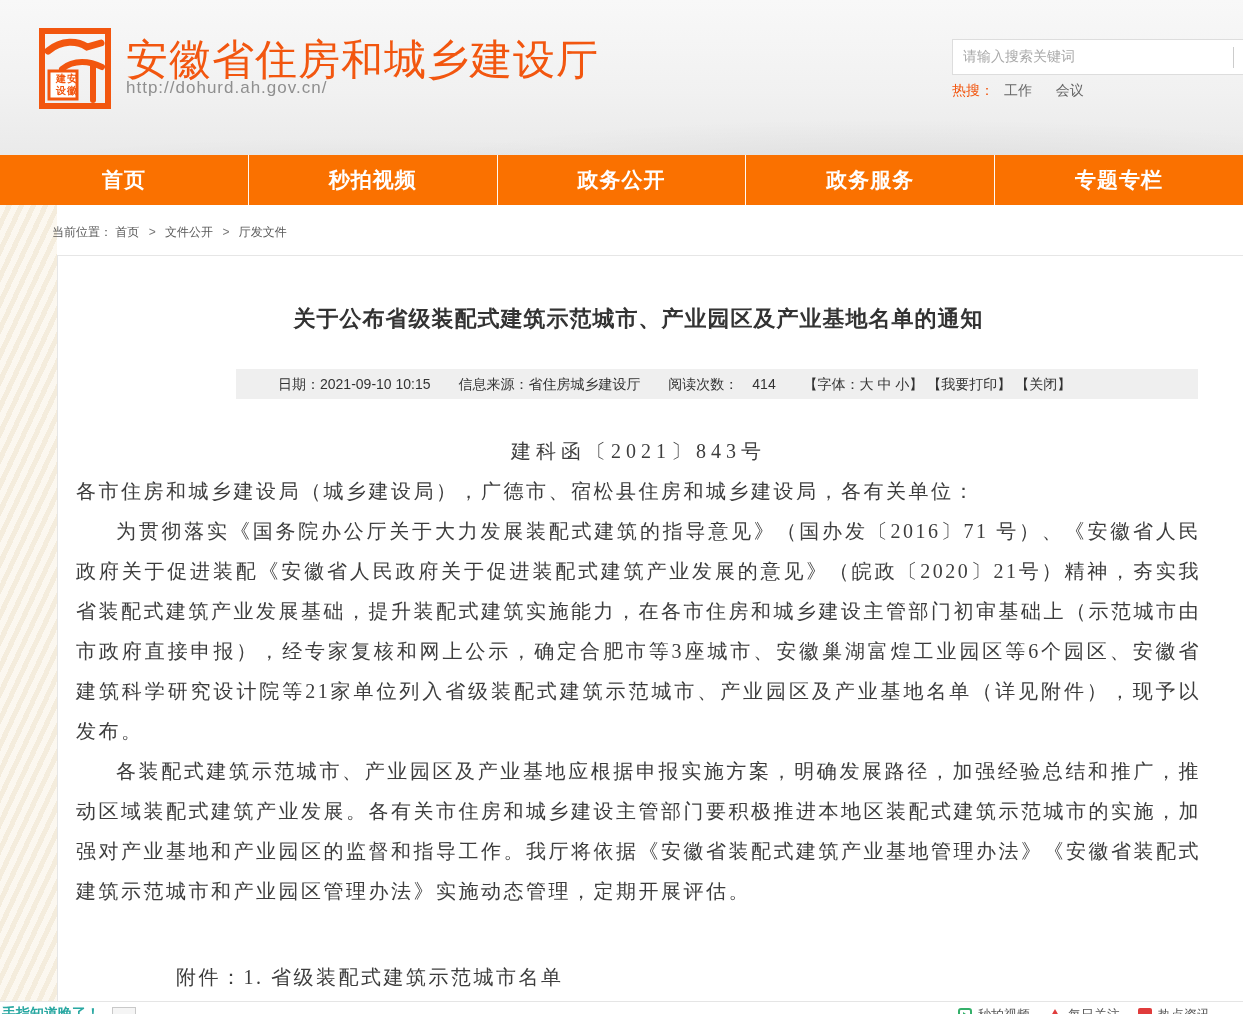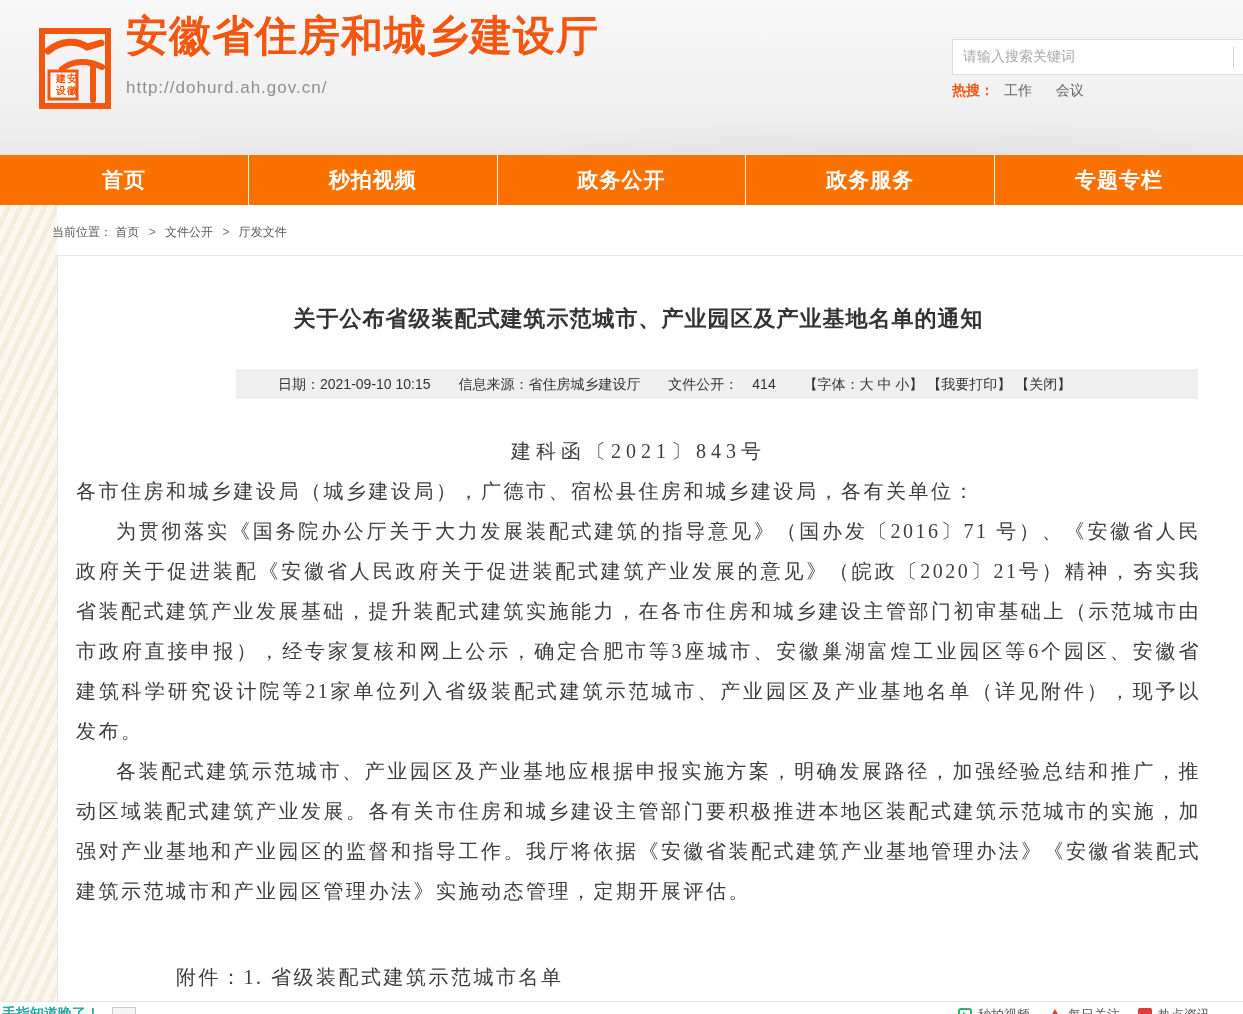--- a/index.html
+++ b/index.html
@@ -10,39 +10,39 @@
   
   .header {
     position:absolute; left:0; top:0; width:1243px; height:155px;
     background:
       radial-gradient(55% 45% at 72% 108%, rgba(0,0,0,0.05), transparent 70%),
       radial-gradient(45% 38% at 28% 115%, rgba(0,0,0,0.04), transparent 70%),
       linear-gradient(180deg,#f8f8f8 0%,#f1f1f1 60%,#eaeaea 100%);
   }
   .logo { position:absolute; left:38px; top:24px; width:74px; height:88px; cursor:pointer; }
   .site-name {
-    position:absolute; left:126px; top:8px; width:470px;
-    font-size:42px; font-weight:bold; color:#f2560f; letter-spacing:1px; white-space:nowrap; cursor:pointer;
+    position:absolute; left:126px; top:32px; width:470px;
+    font-size:42px; font-weight:normal; color:#f2560f; letter-spacing:1px; white-space:nowrap; cursor:pointer;
   }
   .site-url {
     position:absolute; left:126px; top:78px; width:470px; text-align:left;
     font-size:17px; color:#8f8f8f; letter-spacing:1px;
   }
   .search-box {
     position:absolute; left:952px; top:39px; width:300px; height:36px;
     background:#fff; border:1px solid #ddd;
   }
   .search-input {
     width:270px; height:34px; border:none; outline:none; background:transparent;
     font-size:14px; color:#444; padding:0 10px; font-family:Liberation Serif, serif;
   }
   .search-input::placeholder { color:#a9a9a9; }
   .search-divider { position:absolute; left:280px; top:7px; width:1px; height:21px; background:#ccc; }
   .hot-row { position:absolute; left:952px; top:82px; font-size:14px; color:#666; }
-  .hot-label { color:#f2560f; font-weight:bold; margin-right:6px; }
+  .hot-label { color:#f2560f; font-weight:normal; margin-right:6px; }
   .hot-link { margin-right:20px; color:#666; cursor:pointer;text-align:center; }
 
   
   .navbar {
     position:absolute; left:0; top:155px; width:1243px; height:50px;
     background:#fa7100; display:flex;
   }
   .nav-item {
     flex:1; display:flex; align-items:center; justify-content:center;
     color:#fff; font-size:21px; font-weight:bold; letter-spacing:1px;
@@ -168,21 +168,21 @@
     <span class="crumb-link">厅发文件</span>
   </div>
 
   <div class="doc-box">
 
     <div class="doc-title">关于公布省级装配式建筑示范城市、产业园区及产业基地名单的通知</div>
 
     <div class="doc-meta">
       <span>日期：</span><span>2021-09-10 10:15</span><span class="m-gap"></span>
       <span>信息来源：</span><span>省住房城乡建设厅</span><span class="m-gap"></span>
-      <span>文件公开：</span><span class="m-sgap"></span><span>414</span><span class="m-gap"></span>
+      <span>阅读次数：</span><span class="m-sgap"></span><span>414</span><span class="m-gap"></span>
       <span class="m-ctrl">【字体：大 中 小】</span>
       <span class="m-ctrl">【我要打印】</span>
       <span class="m-ctrl">【关闭】</span>
     </div>
 
     <div class="doc-body">
       <div class="doc-number">建科函〔2021〕843号</div>
       <div class="para">各市住房和城乡建设局（城乡建设局），广德市、宿松县住房和城乡建设局，各有关单位：</div>
       <div class="para indent">为贯彻落实《国务院办公厅关于大力发展装配式建筑的指导意见》（国办发〔2016〕71 号）、《安徽省人民政府关于促进装配《安徽省人民政府关于促进装配式建筑产业发展的意见》（皖政〔2020〕21号）精神，夯实我省装配式建筑产业发展基础，提升装配式建筑实施能力，在各市住房和城乡建设主管部门初审基础上（示范城市由市政府直接申报），经专家复核和网上公示，确定合肥市等3座城市、安徽巢湖富煌工业园区等6个园区、安徽省建筑科学研究设计院等21家单位列入省级装配式建筑示范城市、产业园区及产业基地名单（详见附件），现予以发布。</div>
       <div class="para indent">各装配式建筑示范城市、产业园区及产业基地应根据申报实施方案，明确发展路径，加强经验总结和推广，推动区域装配式建筑产业发展。各有关市住房和城乡建设主管部门要积极推进本地区装配式建筑示范城市的实施，加强对产业基地和产业园区的监督和指导工作。我厅将依据《安徽省装配式建筑产业基地管理办法》《安徽省装配式建筑示范城市和产业园区管理办法》实施动态管理，定期开展评估。</div>

